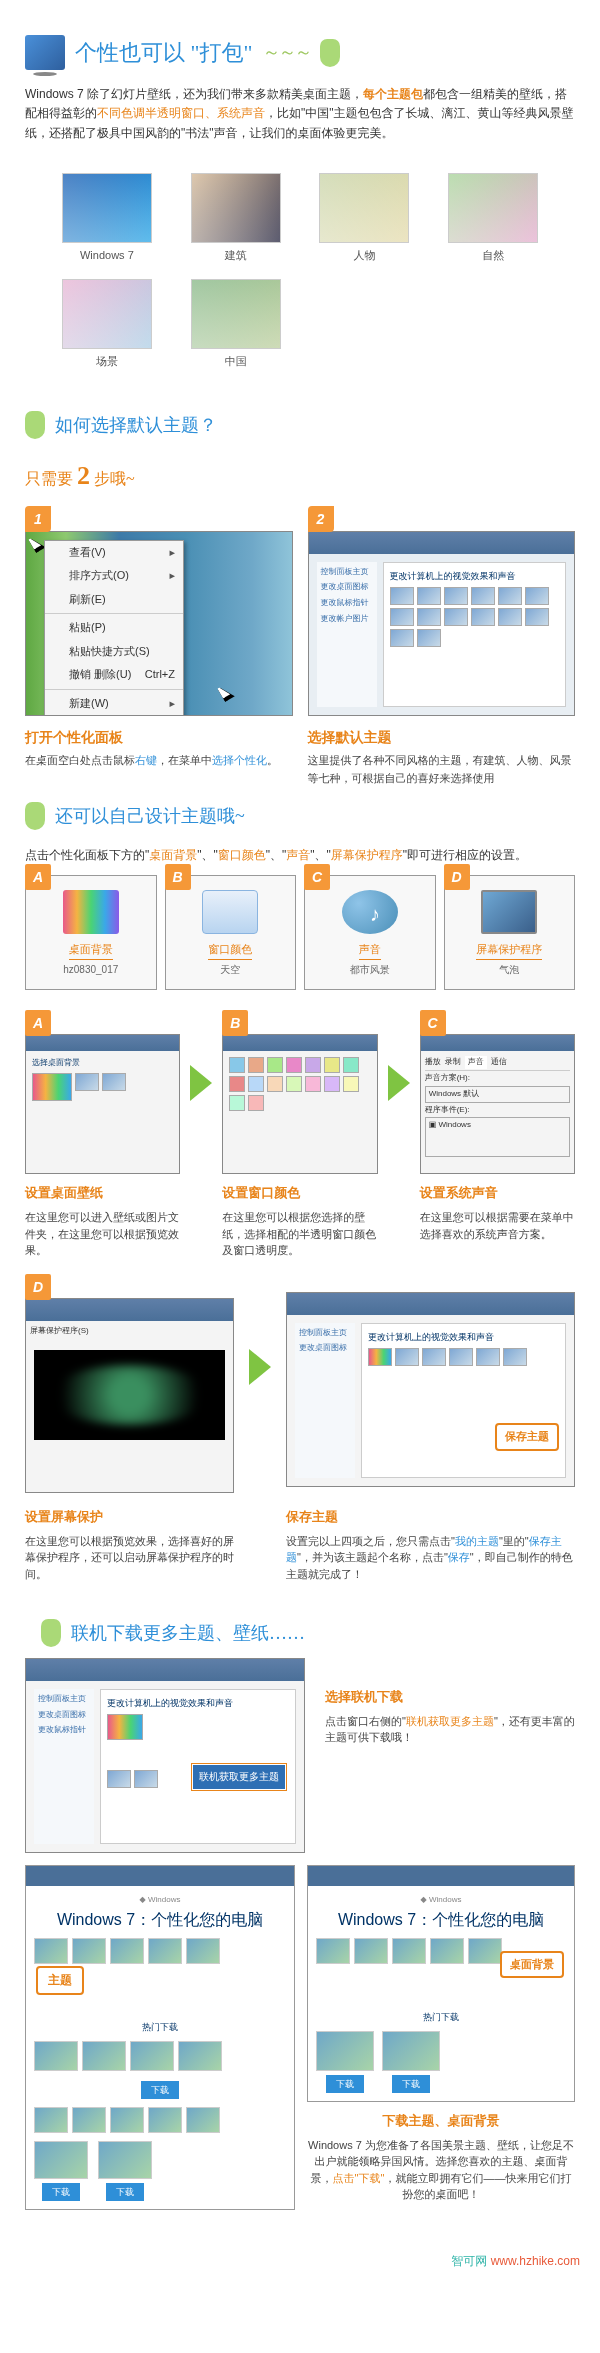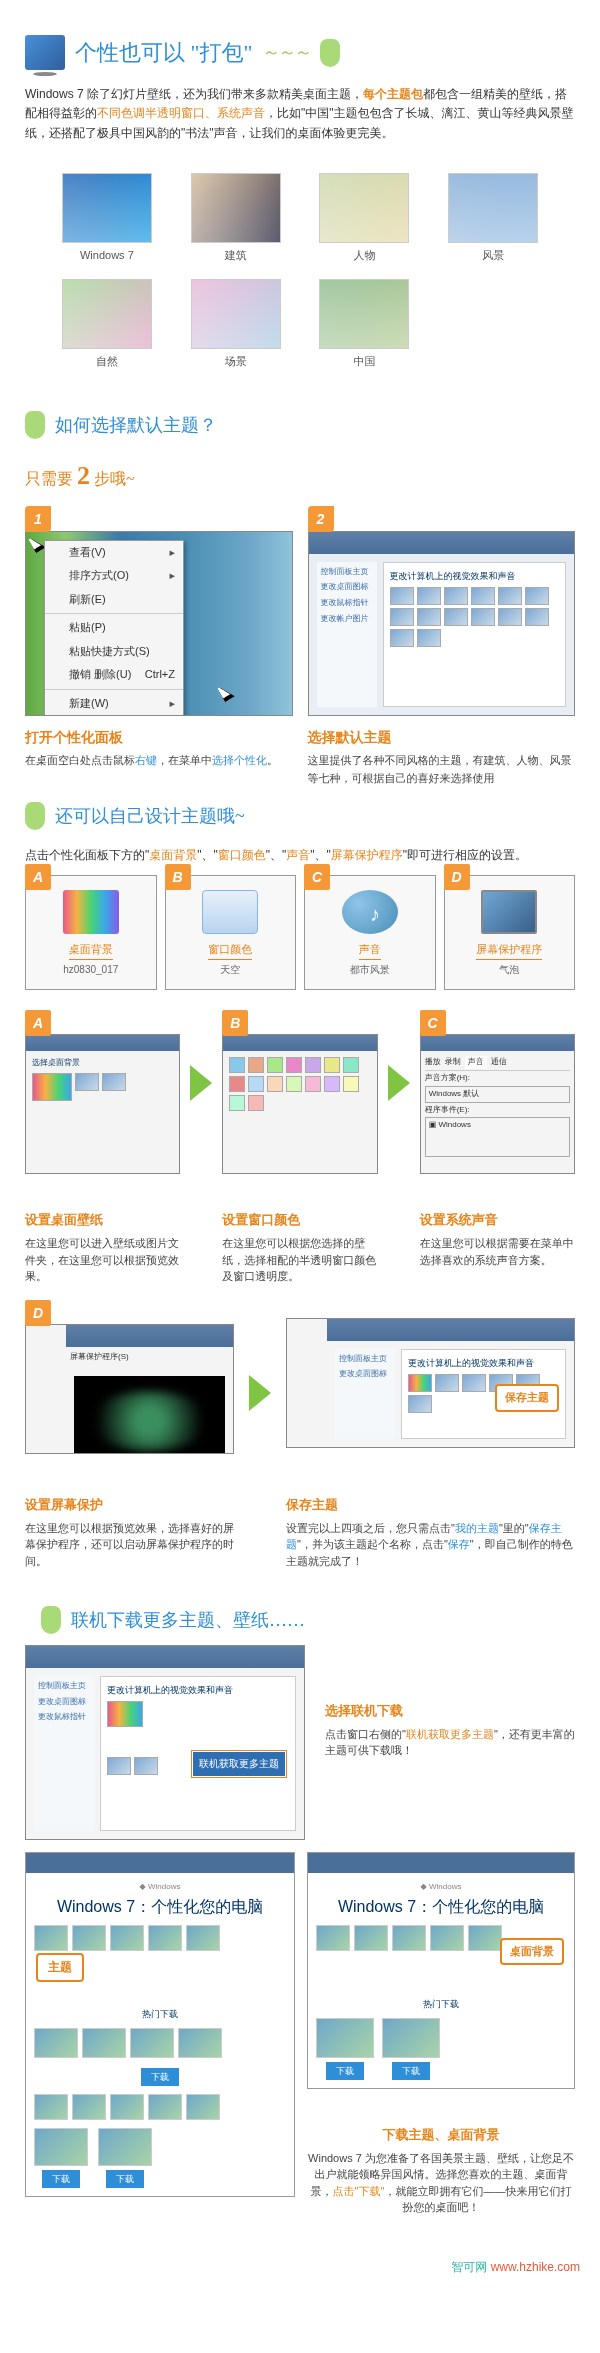--- a/index.html
+++ b/index.html
@@ -64,24 +64,24 @@
 .opt-icon.snd { background:radial-gradient(circle at 30% 30%,#8fc4e8,#4a8fb8); border-radius:50%; position:relative; }
 .opt-icon.snd::after { content:"♪"; font-size:20px; color:#fff; position:absolute; top:8px; left:28px; }
 .opt-icon.ss { background:linear-gradient(135deg,#6fa8d4,#3a5f8a); border:2px solid #888; border-radius:2px; }
 .opt-label { color:#e8841a; font-size:11px; border-bottom:1px solid #e8841a; display:inline-block; margin-bottom:2px; }
 .opt-sub { color:#666; font-size:10px; }
 .abc-row { display:flex; gap:10px; margin:10px 0; align-items:flex-start; }
 .abc-col { flex:1; }
 .abc-screenshot { border:1px solid #888; background:#f4f4f4; height:140px; position:relative; overflow:hidden; }
 .abc-screenshot .win-bar { height:16px; }
 .green-arrow { width:0; height:0; border-top:18px solid transparent; border-bottom:18px solid transparent; border-left:22px solid #7fc442; margin-top:55px; flex-shrink:0; }
-.sub-title { color:#e8841a; font-size:13px; font-weight:bold; margin:26px 0 4px; }
+.sub-title { color:#e8841a; font-size:13px; font-weight:bold; margin:0 0 4px;font-family:Liberation Mono, monospace; }
 .sub-desc { color:#444; font-size:11px; line-height:1.5; }
 .de-row { display:flex; gap:15px; align-items:flex-start; margin:15px 0; }
-.de-screenshot { border:1px solid #888; background:#f4f4f4; height:130px; flex:1; position:relative; overflow:hidden;padding-left:40px; }
+.de-screenshot { border:1px solid #888; background:#f4f4f4; height:195px; flex:1; position:relative; overflow:hidden; }
 .save-callout { position:absolute; right:15px; bottom:35px; background:#fff; border:2px solid #e8841a; border-radius:4px; padding:3px 8px; color:#e8841a; font-weight:bold; font-size:11px; }
 .divider-img { margin:37px 0 10px;padding-left:16px; }
 .color-swatches { display:flex; flex-wrap:wrap; gap:3px; padding:6px; }
 .swatch { width:16px; height:16px; border:1px solid #aaa; }
 .online-row { display:flex; gap:20px; align-items:flex-start; margin:10px 0; }
 .online-screenshot { border:1px solid #888; background:#f4f4f4; width:280px; height:195px; position:relative; overflow:hidden; }
 .online-text { flex:1; padding-top:30px; }
 .online-callout { position:absolute; right:18px; bottom:62px; background:#2e6fb4; color:#fff; border:1px solid #fff; outline:1px solid #e8841a; padding:4px 6px; font-size:10px; }
 .gallery-row { display:flex; gap:12px; align-items:flex-start; margin:12px 0;text-align:center; }
 .gallery-screenshot { border:1px solid #999; background:#fff; flex:1; min-height:310px; position:relative; overflow:hidden; }
@@ -129,24 +129,20 @@
       </div>
     <div class="theme-item">
         <div class="theme-thumb arch"></div>
         <div class="theme-label">建筑</div>
       </div>
     <div class="theme-item">
         <div class="theme-thumb people"></div>
         <div class="theme-label">人物</div>
       </div>
     <div class="theme-item">
-        <div class="theme-thumb scenery"></div>
-        <div class="theme-label">风景</div>
-      </div>
-    <div class="theme-item">
         <div class="theme-thumb nature"></div>
         <div class="theme-label">自然</div>
       </div>
     <div class="theme-item">
         <div class="theme-thumb scene"></div>
         <div class="theme-label">场景</div>
       </div>
     <div class="theme-item">
         <div class="theme-thumb china"></div>
         <div class="theme-label">中国</div>

